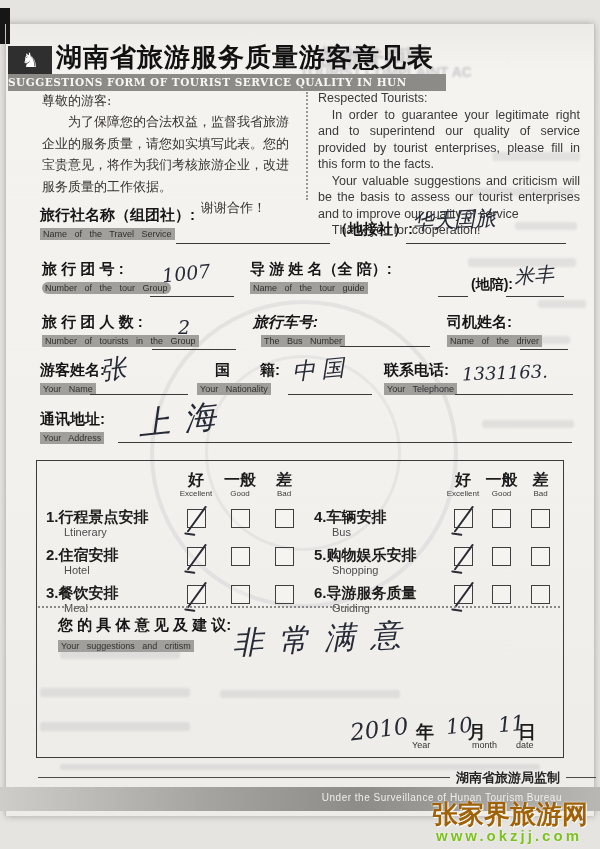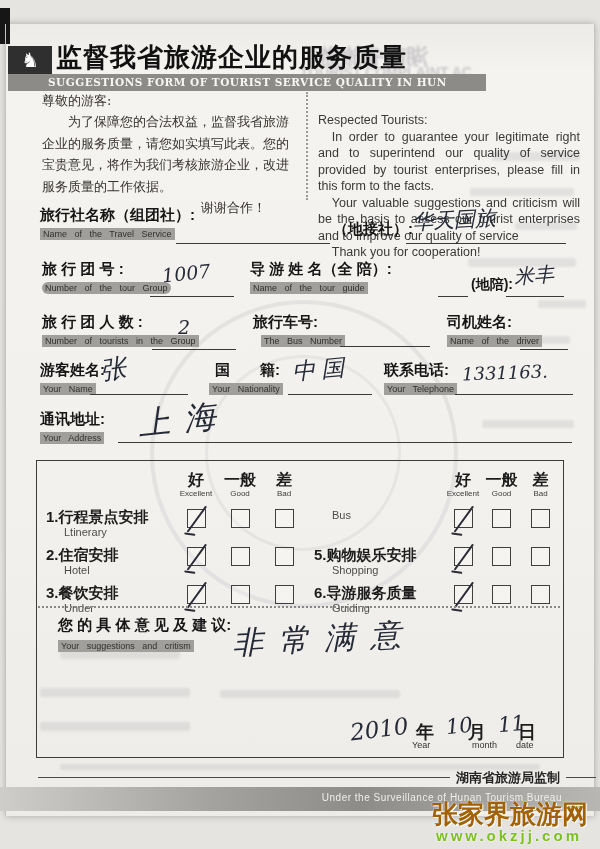--- a/index.html
+++ b/index.html
@@ -19,24 +19,24 @@
   .bleedtxt{position:absolute;color:#8f8d99;opacity:.42;filter:blur(1.1px);font-weight:bold;white-space:nowrap;}
   .mirror{transform:scaleX(-1);}
   
   #hdr-bar{position:absolute;left:8px;top:46px;width:44px;height:28px;background:#2f2f2f;
            display:flex;align-items:center;justify-content:center;}
   #horse{color:#fdfdfd;font-size:20px;line-height:1;font-family:"DejaVu Sans",sans-serif;}
   #hdr-title{position:absolute;left:56px;top:40px;font-size:26px;font-weight:bold;color:#111;
              letter-spacing:1px;white-space:nowrap;}
   #hdr-sub{position:absolute;left:8px;top:74px;width:438px;height:17px;background:#8d8b88;
            color:#f7f6f4;font-family:"DejaVu Serif",serif;font-weight:bold;font-size:10.5px;
-           line-height:17px;padding-left:40px;letter-spacing:.5px;white-space:nowrap;}
+           line-height:17px;letter-spacing:.5px;white-space:nowrap;}
   
   .introzh{font-family:"DejaVu Serif",serif;font-size:13px;line-height:1.65;color:#35322f;}
-  .introen{font-size:12.5px;line-height:1.32;color:#3a3a3a;text-align:justify;margin-top:22px;}
+  .introen{font-size:12.5px;line-height:1.32;color:#3a3a3a;text-align:justify;}
   #intro-divider{position:absolute;left:306px;top:92px;height:108px;width:0;border-left:2px dotted #9a9894;}
   .indent2{text-indent:2em;}
   .indent1{text-indent:1.1em;}
   
   .zh{font-size:15px;font-weight:bold;color:#161616;white-space:nowrap;}
   .zh.sm{font-size:14px;}
   .tag{display:inline-block;background:#a19f9c;color:#30302f;font-size:9px;line-height:12px;
        padding:0 3px;word-spacing:5px;white-space:nowrap;}
   .line{height:0;border-top:1.6px solid #3a3a3a;}
   .hw{font-family:"DejaVu Serif",serif;font-style:italic;color:#252a36;white-space:nowrap;}
@@ -96,21 +96,21 @@
   <div class="bb" style="left:40px;top:722px;width:150px;height:9px;"></div>
   <div class="bb" style="left:220px;top:690px;width:180px;height:8px;"></div>
   <div class="bb" style="left:60px;top:764px;width:480px;height:6px;"></div>
 
   <span class="bleedtxt mirror" style="left:318px;top:42px;font-size:22px;">湖南省旅游</span>
   <span class="bleedtxt" style="left:300px;top:64px;font-size:14px;">TOURIST COMPLAINT AC</span>
 
   <div id="hdr-bar">
     <span id="horse">♞</span>
   </div>
-  <div id="hdr-title">监督我省旅游企业的服务质量</div>
+  <div id="hdr-title">湖南省旅游服务质量游客意见表</div>
   <div id="hdr-sub">SUGGESTIONS FORM OF TOURIST SERVICE QUALITY IN HUN</div>
 
   <div class="abs introzh" style="left:42px;top:90px;width:258px;">
     <div>尊敬的游客:</div>
     <div class="indent2">为了保障您的合法权益，监督我省旅游企业的服务质量，请您如实填写此表。您的宝贵意见，将作为我们考核旅游企业，改进服务质量的工作依据。</div>
     <div style="text-align:right;padding-right:34px;">谢谢合作！</div>
   </div>
   <div id="intro-divider"></div>
   <div class="abs introen" style="left:318px;top:90px;width:262px;">
     <div>Respected Tourists:</div>
@@ -134,33 +134,33 @@
   <span class="abs tag" style="left:250px;top:282px;">Name of the tour guide</span>
   <div class="abs line" style="left:438px;top:296px;width:30px;"></div>
   <div class="abs zh sm" style="left:471px;top:276px;">(地陪):</div>
   <span class="abs hw" style="left:514px;top:262px;font-size:20px;transform:rotate(-4deg);">米丰</span>
   <div class="abs line" style="left:506px;top:296px;width:58px;"></div>
 
   <div class="abs zh" style="left:42px;top:313px;">旅 行 团 人 数 :</div>
   <span class="abs tag" style="left:42px;top:335px;">Number of tourists in the Group</span>
   <span class="abs hw" style="left:178px;top:316px;font-size:19px;">2</span>
   <div class="abs line" style="left:152px;top:349px;width:84px;"></div>
-  <div class="abs zh" style="left:253px;top:313px;">旅行车号:</div>
+  <div class="abs zh" style="left:253px;top:313px;font-style:italic;">旅行车号:</div>
   <span class="abs tag" style="left:253px;top:335px;margin-left:8px;">The Bus Number</span>
   <div class="abs line" style="left:340px;top:346px;width:90px;"></div>
   <div class="abs zh" style="left:447px;top:313px;">司机姓名:</div>
   <span class="abs tag" style="left:447px;top:335px;">Name of the driver</span>
   <div class="abs line" style="left:520px;top:349px;width:48px;"></div>
 
   <div class="abs zh" style="left:40px;top:361px;">游客姓名:</div>
   <span class="abs tag" style="left:40px;top:383px;">Your Name</span>
   <span class="abs hw" style="left:100px;top:352px;font-size:26px;transform:rotate(-8deg);">张</span>
   <div class="abs line" style="left:90px;top:394px;width:98px;"></div>
   <div class="abs zh" style="left:215px;top:361px;">国　　籍:</div>
-  <span class="abs tag" style="left:209px;top:383px;">Your Nationality</span>
+  <span class="abs tag" style="left:197px;top:383px;">Your Nationality</span>
   <span class="abs hw" style="left:292px;top:354px;font-size:23px;transform:rotate(-5deg);letter-spacing:6px;">中国</span>
   <div class="abs line" style="left:288px;top:394px;width:84px;"></div>
   <div class="abs zh" style="left:384px;top:361px;">联系电话:</div>
   <span class="abs tag" style="left:384px;top:383px;">Your Telephone</span>
   <span class="abs hw" style="left:462px;top:362px;font-size:18px;transform:rotate(-2deg);">1331163.</span>
   <div class="abs line" style="left:455px;top:394px;width:118px;"></div>
 
   <div class="abs zh" style="left:40px;top:410px;">通讯地址:</div>
   <span class="abs tag" style="left:40px;top:432px;">Your Address</span>
   <span class="abs hw" style="left:138px;top:398px;font-size:32px;transform:rotate(-6deg);letter-spacing:14px;">上海</span>
@@ -206,21 +206,21 @@
         </div>
       </div>
       <div class="ccell">
         <div class="cbx"></div>
       </div>
       <div class="ccell">
         <div class="cbx"></div>
       </div>
       <div class="lcell" style="min-height: 35px;">
         <div class="num-zh">3.餐饮安排</div>
-        <div class="item-en">Under</div>
+        <div class="item-en">Meal</div>
       </div>
       <div class="ccell">
         <div class="cbx">
           <span class="tick"></span>
         </div>
       </div>
       <div class="ccell">
         <div class="cbx"></div>
       </div>
       <div class="ccell">
@@ -235,20 +235,21 @@
       </div>
       <div class="hcell">
         <span class="h-zh">一般</span>
         <span class="h-en">Good</span>
       </div>
       <div class="hcell">
         <span class="h-zh">差</span>
         <span class="h-en">Bad</span>
       </div>
       <div class="lcell" style="min-height: 35px;">
+        <div class="num-zh">4.车辆安排</div>
         <div class="item-en">Bus</div>
       </div>
       <div class="ccell">
         <div class="cbx">
           <span class="tick"></span>
         </div>
       </div>
       <div class="ccell">
         <div class="cbx"></div>
       </div>

